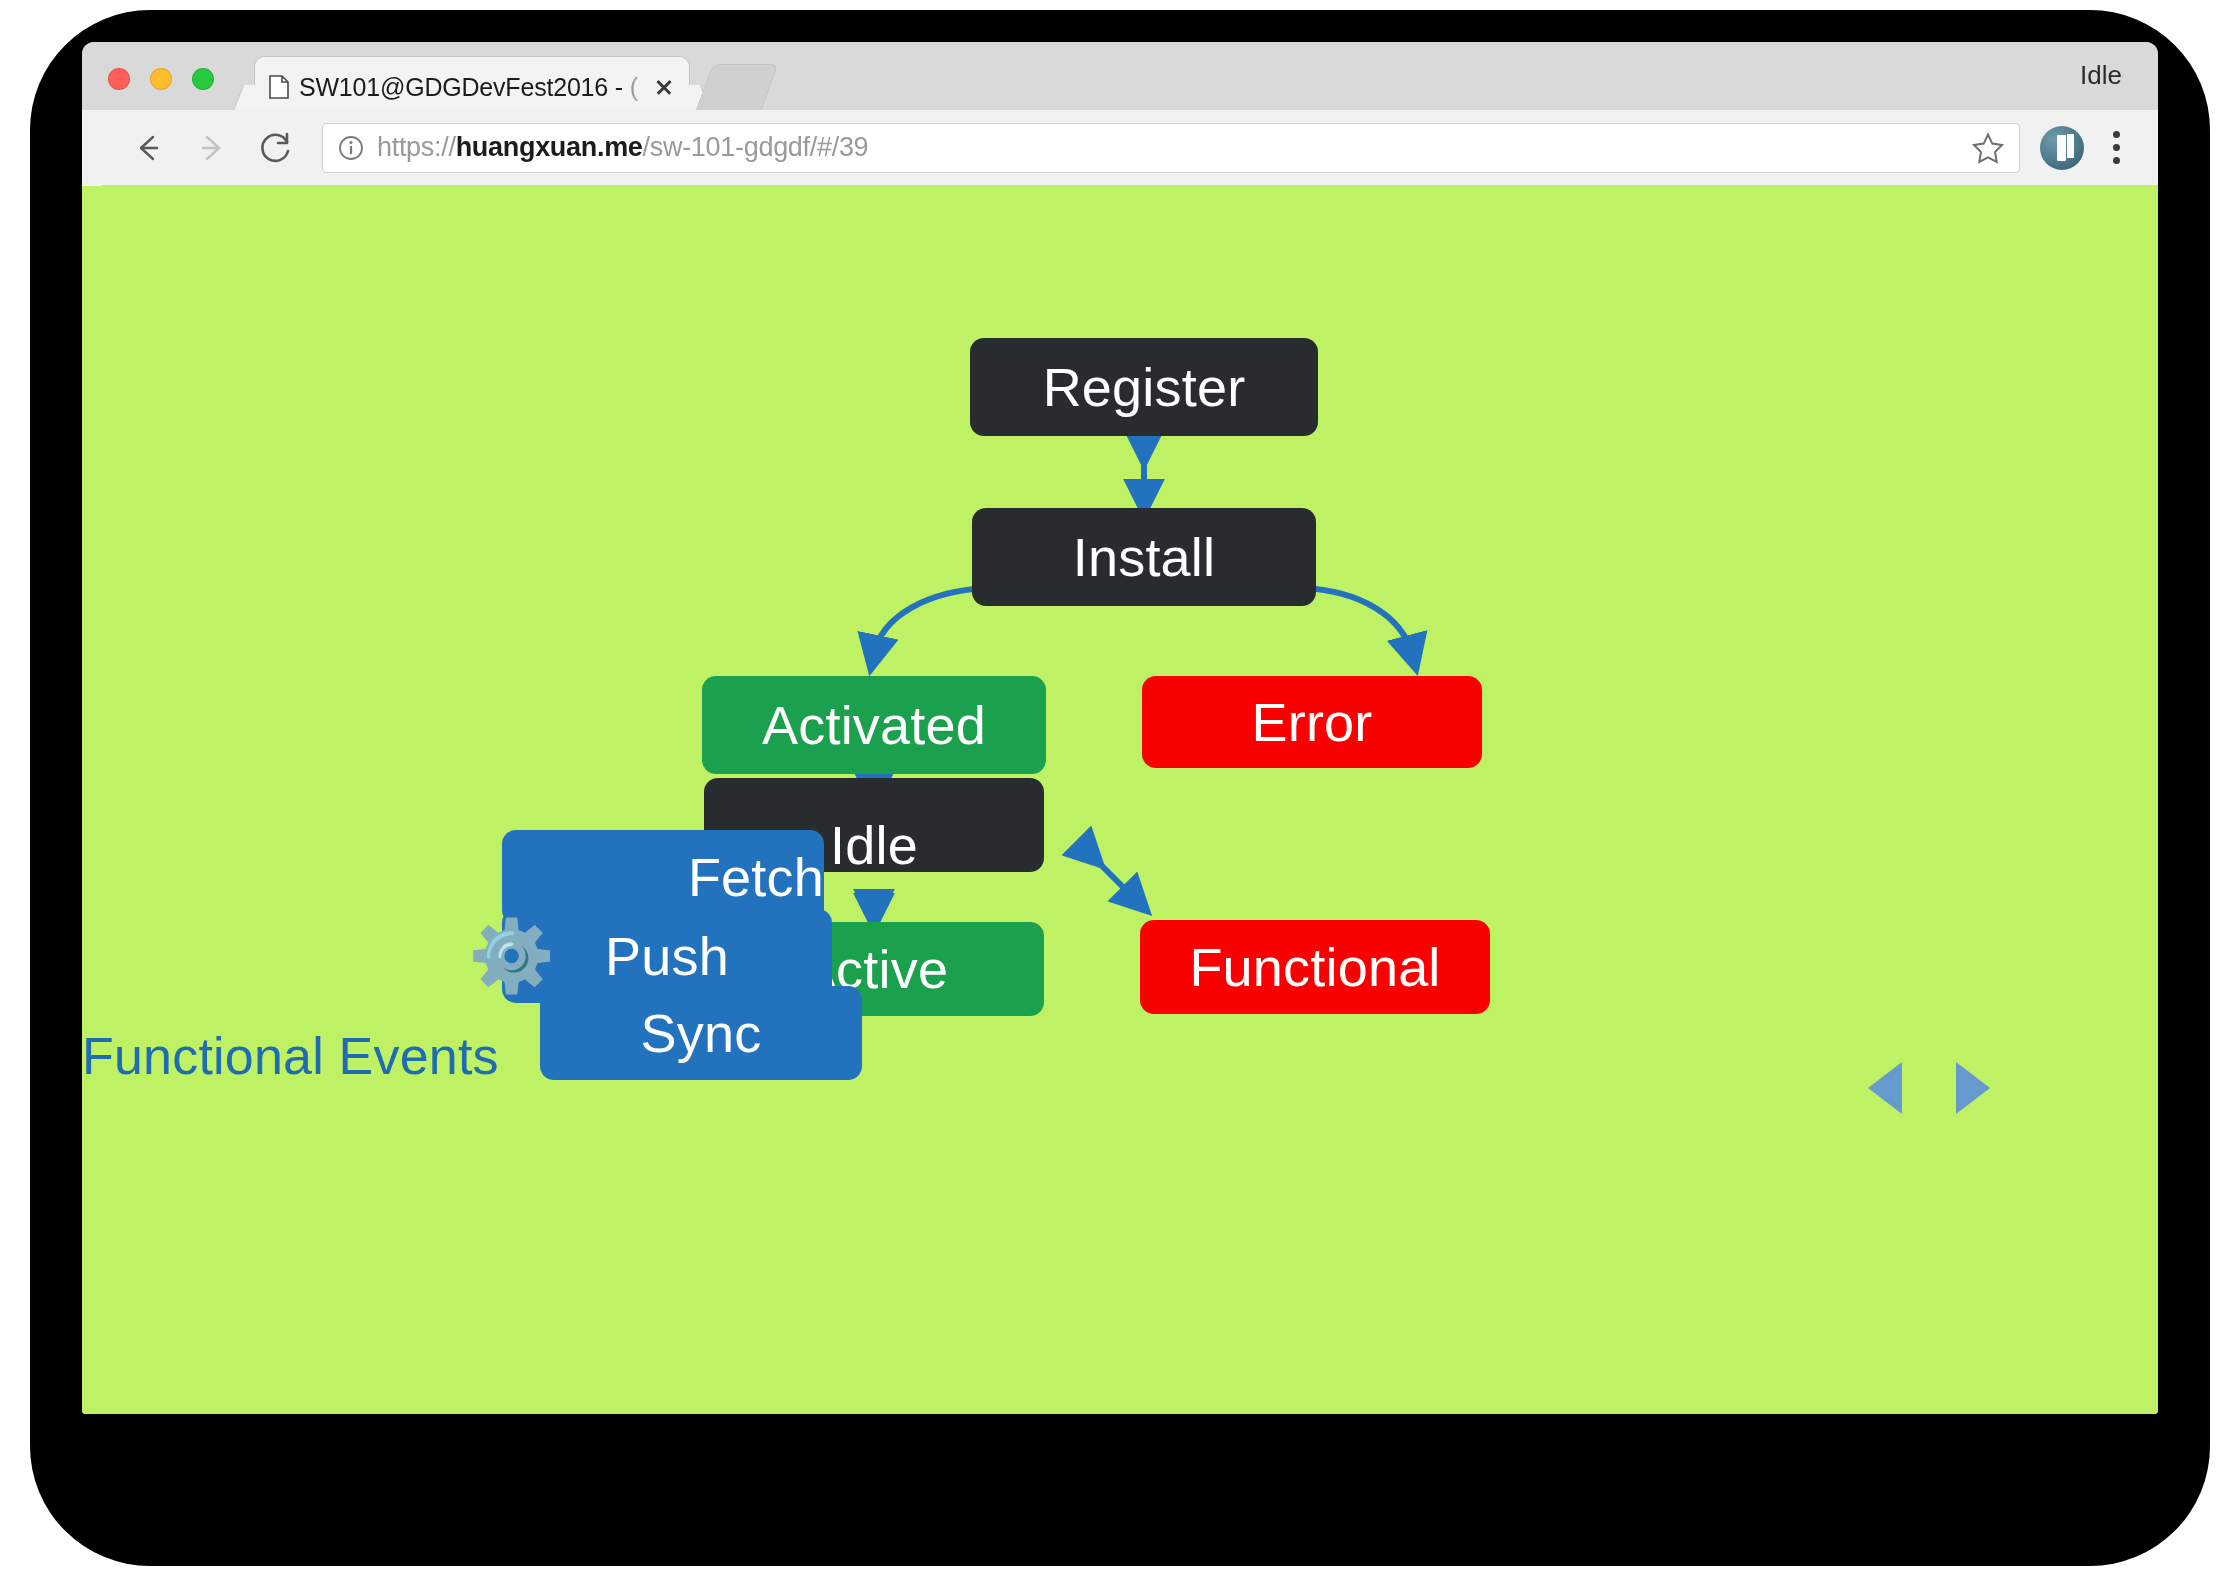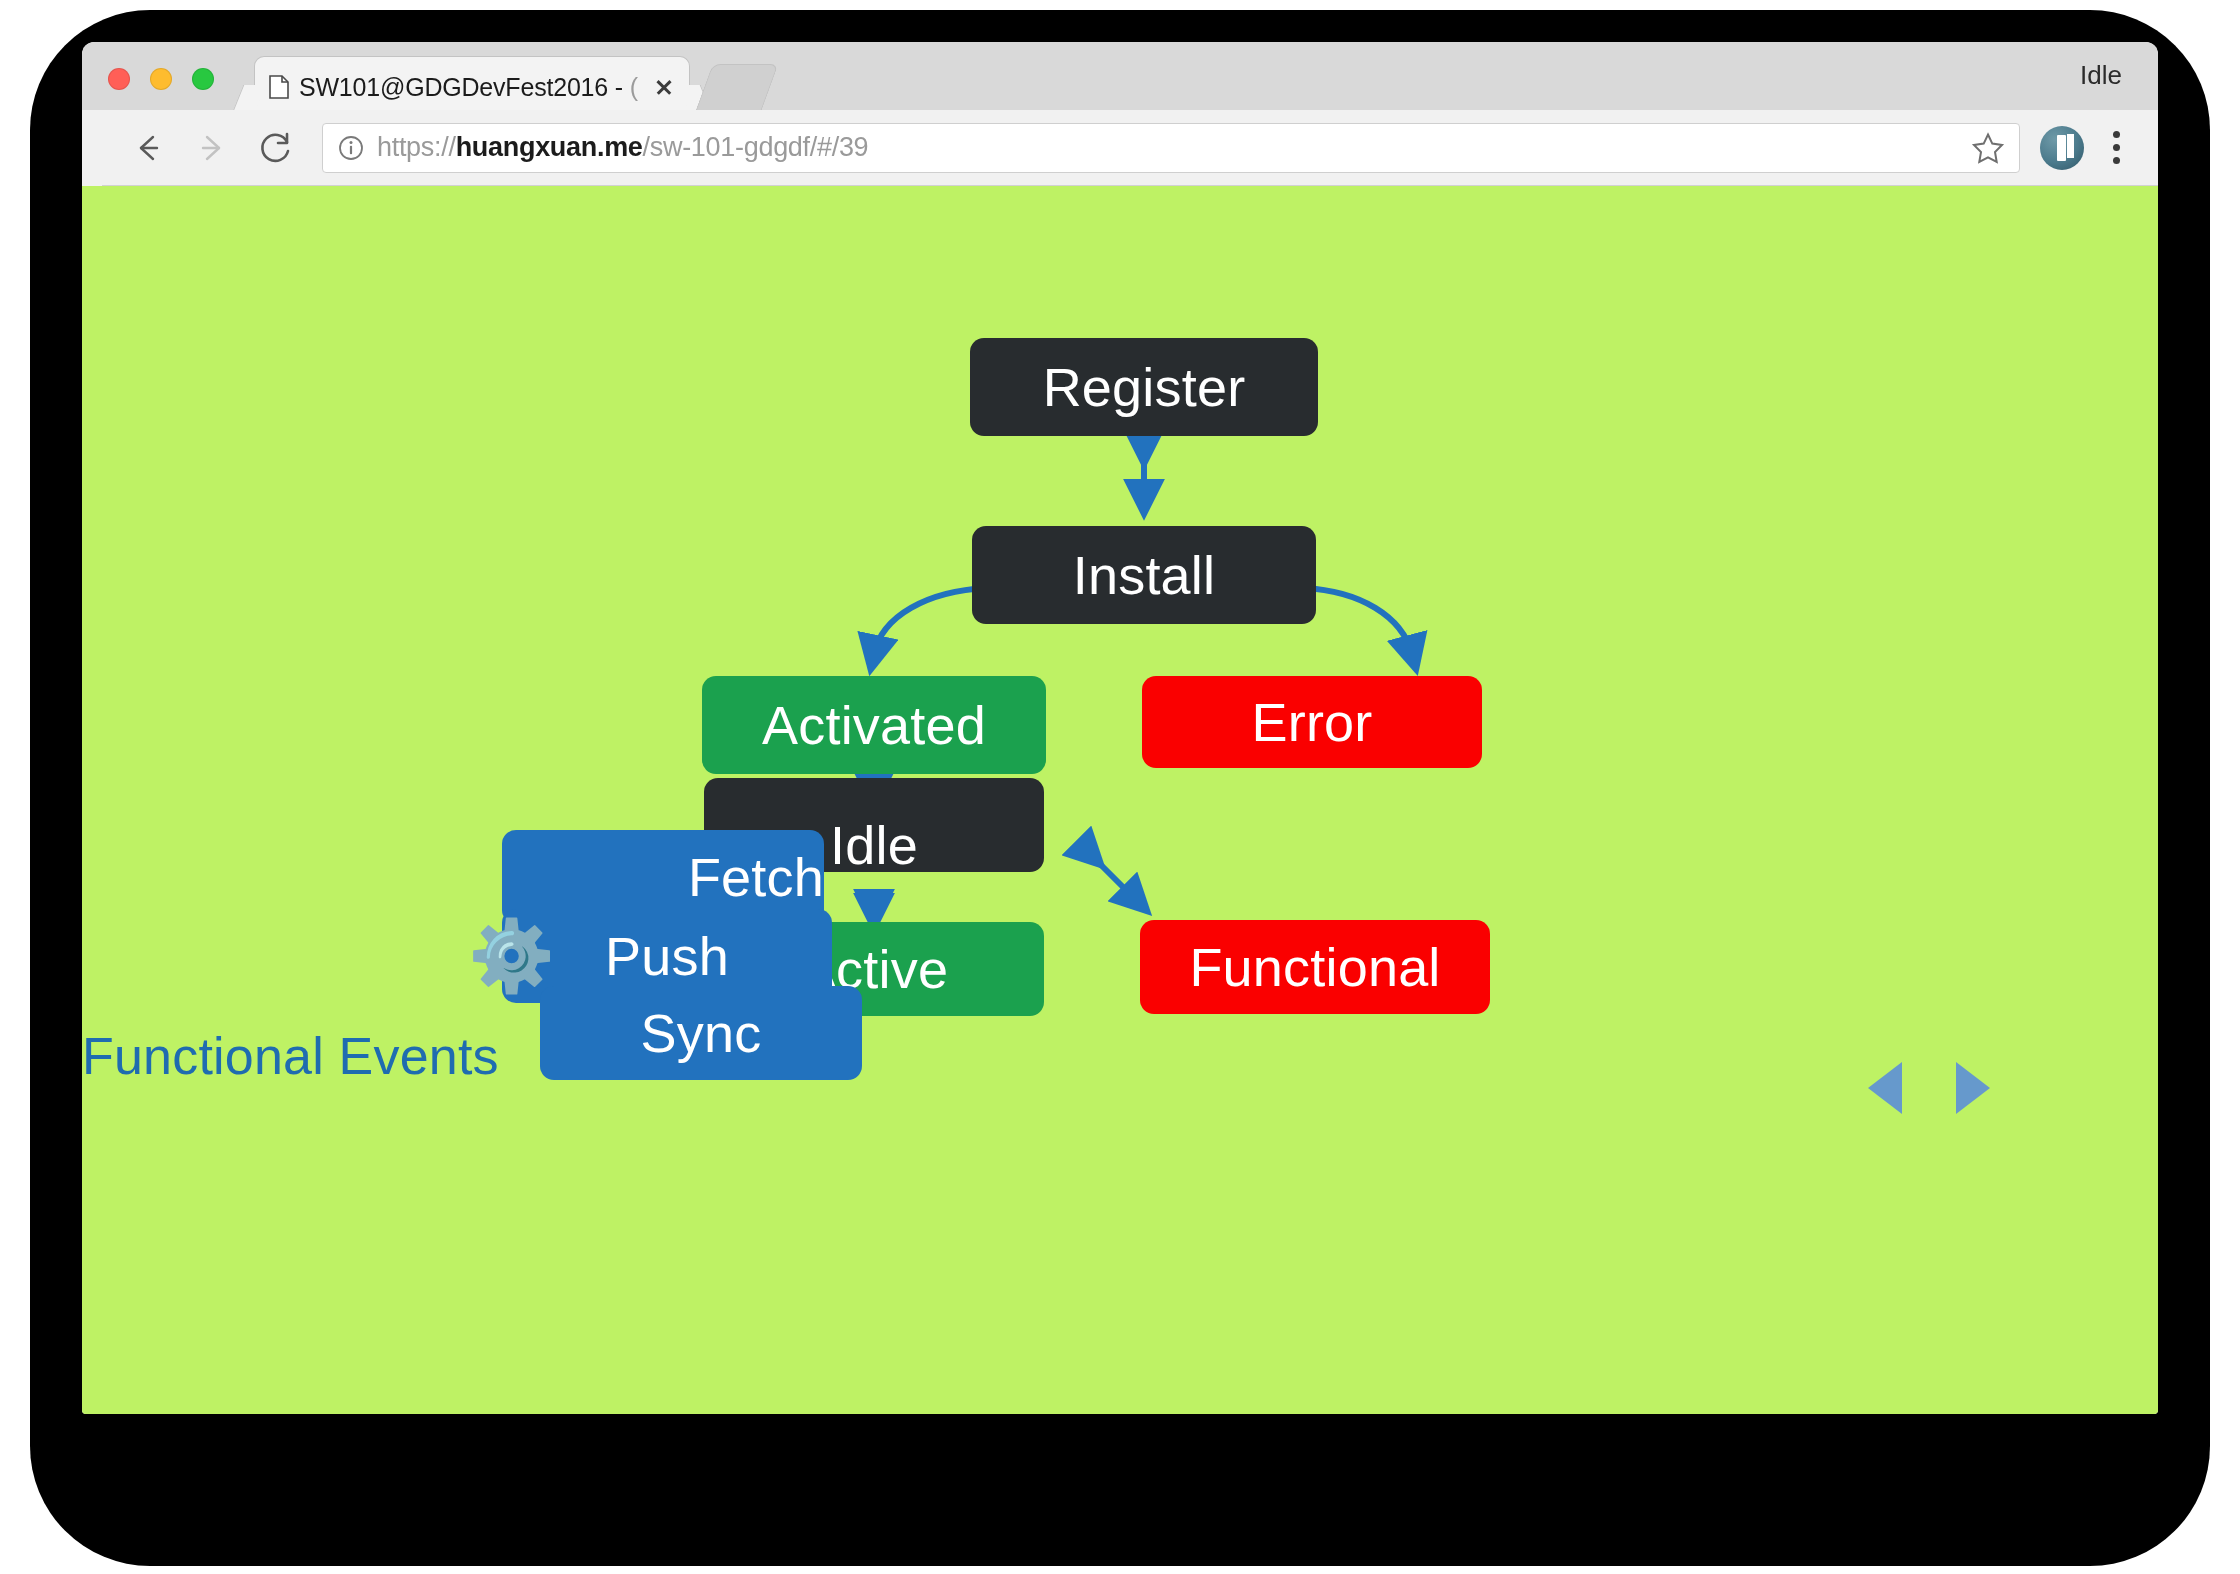--- a/index.html
+++ b/index.html
@@ -422,21 +422,21 @@
 
         <g>
           <line x1="1008" y1="668" x2="1054" y2="714" stroke="#2272be" stroke-width="6" marker-start="url(#ah)" marker-end="url(#ah)"></line>
         </g>
       </svg>
 
       <div id="node-layer">
           <div class="node dark" style="left: 888px; top: 152px; width: 348px; height: 98px;">
             <span>Register</span>
           </div>
-          <div class="node dark" style="left: 890px; top: 340px; width: 344px; height: 98px; text-align: center;">
+          <div class="node dark" style="left: 890px; top: 322px; width: 344px; height: 98px; text-align: center;">
             <span>Install</span>
           </div>
           <div class="node green" style="left: 620px; top: 490px; width: 344px; height: 98px;">
             <span>Activated</span>
           </div>
           <div class="node red" style="left: 1060px; top: 490px; width: 340px; height: 92px;">
             <span>Error</span>
           </div>
           <div class="node dark" style="left: 622px; top: 592px; width: 340px; height: 94px; align-items: flex-end;">
             <span>Idle</span>

